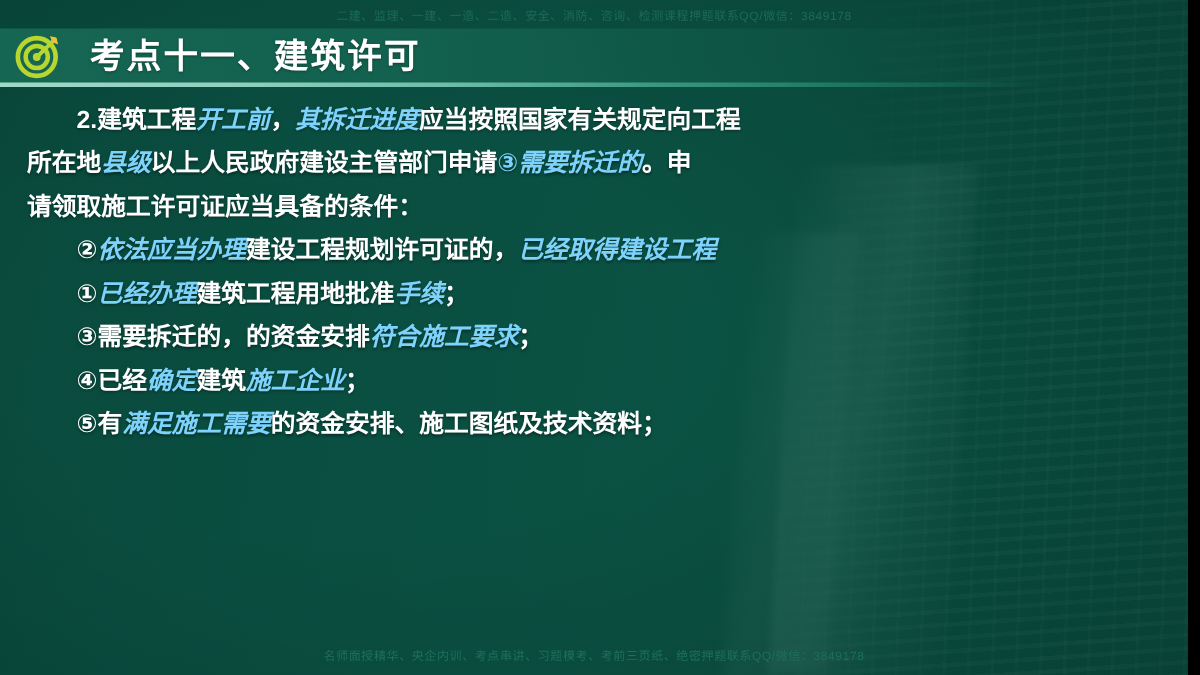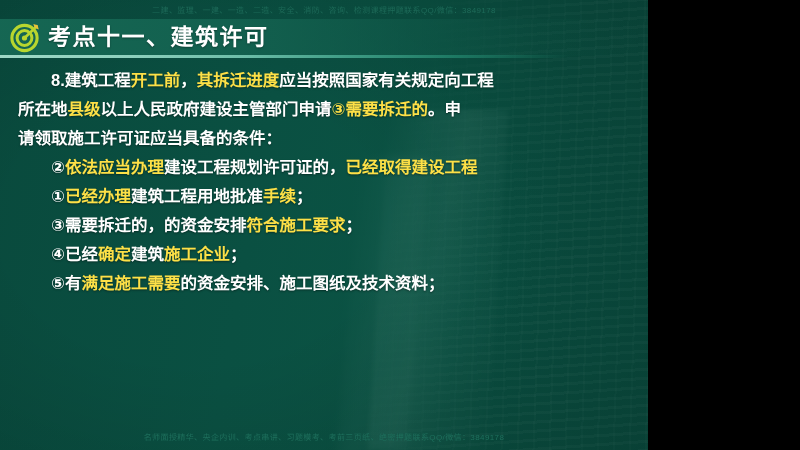--- a/index.html
+++ b/index.html
@@ -3,21 +3,21 @@
 <meta charset="utf-8">
 <title>考点十一、建筑许可</title>
 <style>
   html, body {
     margin: 0;
     padding: 0;
     background: #000;
   }
   #slide {
     position: relative;
-    width: 648px;
+    width: 792px;
     height: 450px;
     overflow: hidden;
     font-family: "Liberation Sans", "DejaVu Sans", sans-serif;
     background: #0b5244;
     -webkit-font-smoothing: antialiased;
   }
 
   
   .bg-base {
     position: absolute;
@@ -146,21 +146,21 @@
         #1d7963 70%,
         rgba(16,94,76,0.0) 88%);
     z-index: 5;
   }
   .header-row {
     position: absolute;
     top: 21px;
     left: 9px;
     display: flex;
     align-items: center;
-    gap: 7px;
+    gap: 19px;
     z-index: 7;
   }
   .target-icon {
     width: 32px;
     height: 32px;
     display: block;
     flex: 0 0 auto;
   }
   .header-title {
     font-size: 23px;
@@ -186,21 +186,22 @@
     text-shadow: 0 1px 2px rgba(0,0,0,0.42);
   }
   .para {
     margin: 0 0 1px 0;
     text-indent: 0;
   }
   .para.indent {
     text-indent: 33px;
   }
   .hl {
-    color: #fde047;
+    color: #7dd3fc;
+    font-style: italic;
   }
   .num {
     color: #ffffff;
   }
 
   
   .promo-bottom {
     position: absolute;
     bottom: 6px;
     left: 0;
@@ -238,21 +239,21 @@
         <circle cx="15.5" cy="17" r="7.4" fill="none" stroke="#b9d62f" stroke-width="3.0"></circle>
         <circle cx="15.5" cy="17" r="2.6" fill="#b9d62f"></circle>
         <path d="M15.6 17.0 L27.6 5.2" stroke="#b9d62f" stroke-width="2.6" stroke-linecap="round"></path>
         <path d="M24.3 3.0 L28.6 4.2 L29.8 8.6 L27.2 7.6 L25.3 5.7 Z" fill="#e8c23a"></path>
       </svg>
     </span>
     <span class="header-title">考点十一、建筑许可</span>
   </div>
 
   <div class="body-copy">
-    <p class="para indent"><span class="num">8.建筑工程</span><span class="hl">开工前</span><span class="num">，</span><span class="hl">其拆迁进度</span><span class="num">应当按照国家有关规定向工程</span></p>
+    <p class="para indent"><span class="num">2.建筑工程</span><span class="hl">开工前</span><span class="num">，</span><span class="hl">其拆迁进度</span><span class="num">应当按照国家有关规定向工程</span></p>
     <p class="para"><span class="num">所在地</span><span class="hl">县级</span><span class="num">以上人民政府建设主管部门申请</span><span class="hl">③需要拆迁的</span><span class="num">。申</span></p>
     <p class="para"><span class="num">请领取施工许可证应当具备的条件：</span></p>
     <p class="para indent"><span class="num">②</span><span class="hl">依法应当办理</span><span class="num">建设工程规划许可证的，</span><span class="hl">已经取得建设工程</span></p>
     <p class="para indent"><span class="num">①</span><span class="hl">已经办理</span><span class="num">建筑工程用地批准</span><span class="hl">手续</span><span class="num">；</span></p>
     <p class="para indent"><span class="num">③需要拆迁的，的资金安排</span><span class="hl">符合施工要求</span><span class="num">；</span></p>
     <p class="para indent"><span class="num">④已经</span><span class="hl">确定</span><span class="num">建筑</span><span class="hl">施工企业</span><span class="num">；</span></p>
     <p class="para indent"><span class="num">⑤有</span><span class="hl">满足施工需要</span><span class="num">的资金安排、施工图纸及技术资料；</span></p>
   </div>
 
   <div class="promo-bottom">名师面授精华、央企内训、考点串讲、习题模考、考前三页纸、绝密押题联系QQ/微信：3849178</div>

